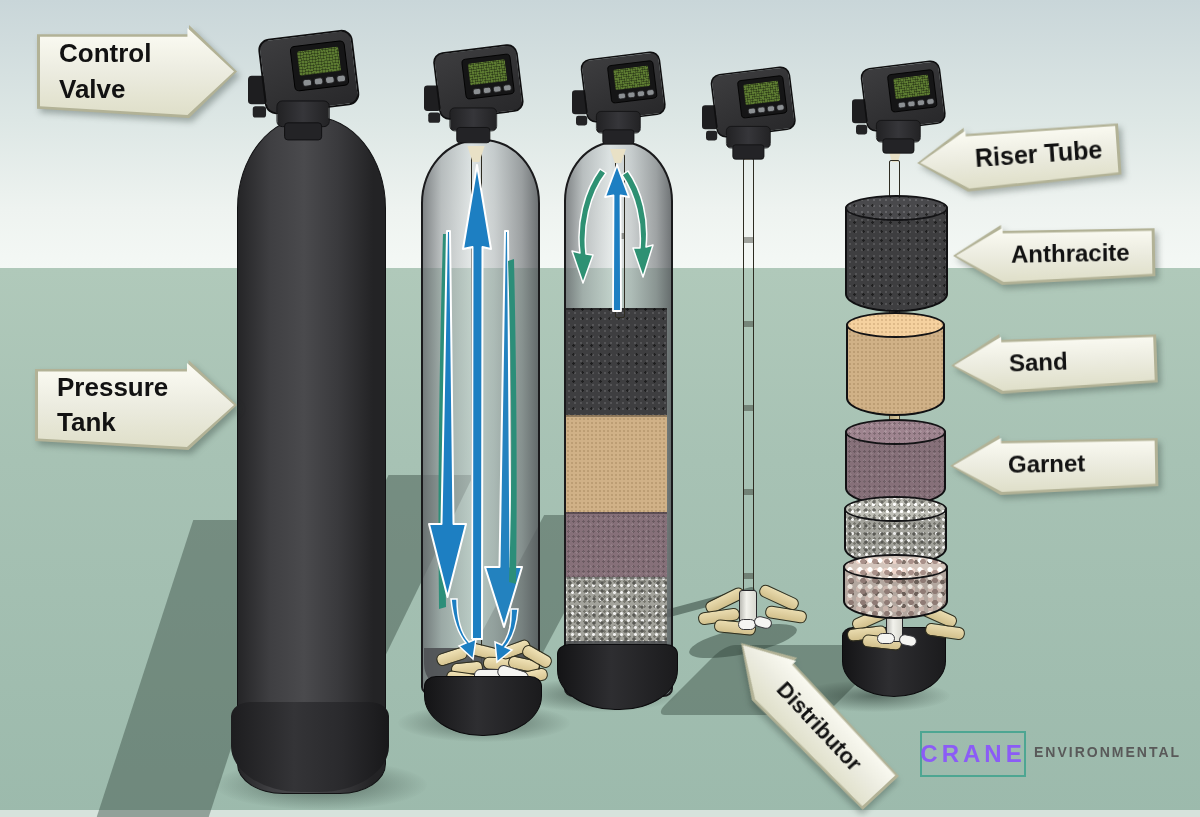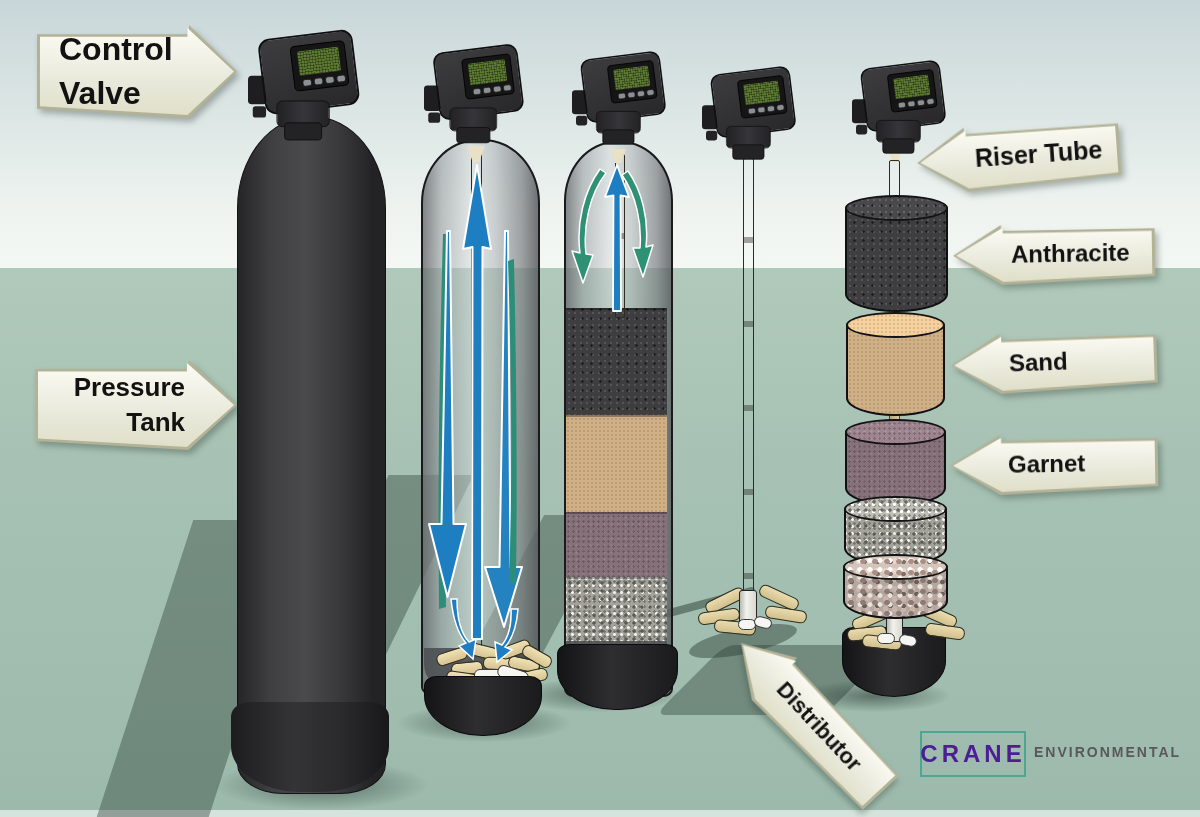--- a/index.html
+++ b/index.html
@@ -124,34 +124,34 @@
 
   
   .co{filter:drop-shadow(3px 4px 3px rgba(40,55,48,.35));color:#121212;font-weight:bold;}
   .co-shape{position:absolute;inset:0;background:#b2b296;}
   .co-shape-in{position:absolute;inset:3px;background:linear-gradient(180deg,#fcfcf4,#ecece0 50%,#dfdfc9);}
   .co.right .co-shape,.co.right .co-shape-in{clip-path:polygon(0% 10%,76% 10%,76% 0%,100% 50%,76% 100%,0% 90%);}
   .co.left .co-shape,.co.left .co-shape-in{clip-path:polygon(100% 10%,24% 10%,24% 0%,0% 50%,24% 100%,100% 90%);}
   .co-text{position:absolute;inset:0;display:flex;align-items:center;line-height:1.35;}
   .co.right .co-text{padding:0 52px 0 22px;}
   .co.left  .co-text{padding:0 8px 0 58px;}
-  #co-control{left:37px;top:25px;width:200px;height:93px;font-size:32px;}
-  #co-pressure{left:35px;top:360px;width:202px;height:90px;font-size:26px;text-align:right;}
+  #co-control{left:37px;top:25px;width:200px;height:93px;font-size:26px;}
+  #co-pressure{left:35px;top:360px;width:202px;height:90px;font-size:26px;}
   #co-riser{left:917px;top:124px;width:203px;height:64px;font-size:25px;transform:rotate(-4deg);}
   #co-anthracite{left:953px;top:224px;width:202px;height:60px;font-size:24px;transform:rotate(-1deg);}
   #co-sand{left:951px;top:332px;width:206px;height:60px;font-size:24px;transform:rotate(-2deg);}
   #co-garnet{left:950px;top:434px;width:208px;height:60px;font-size:24px;transform:rotate(-1deg);}
   #co-gravel{left:948px;top:520px;width:222px;height:118px;font-size:22px;}
   #co-distributor{left:741px;top:612px;width:205px;height:62px;font-size:22px;
                   transform:rotate(47deg);transform-origin:0 50%;}
 
   
   #logo-box{left:920px;top:731px;width:102px;height:42px;border:2px solid #4da692;
             display:flex;align-items:center;justify-content:center;
-            font-size:24px;font-weight:bold;letter-spacing:4px;color:#4c1d95;}
+            font-size:24px;font-weight:bold;letter-spacing:4px;color:#8b5cf6;}
   #logo-tag{left:1034px;top:744px;font-size:14px;font-weight:bold;letter-spacing:2px;color:#595959;}
 </style>
 </head>
 <body>
 
 <div id="stage">
 
   <div id="sky" class="abs"></div>
   <div id="floor" class="abs"></div>
   <div id="bottom-strip" class="abs"></div>

